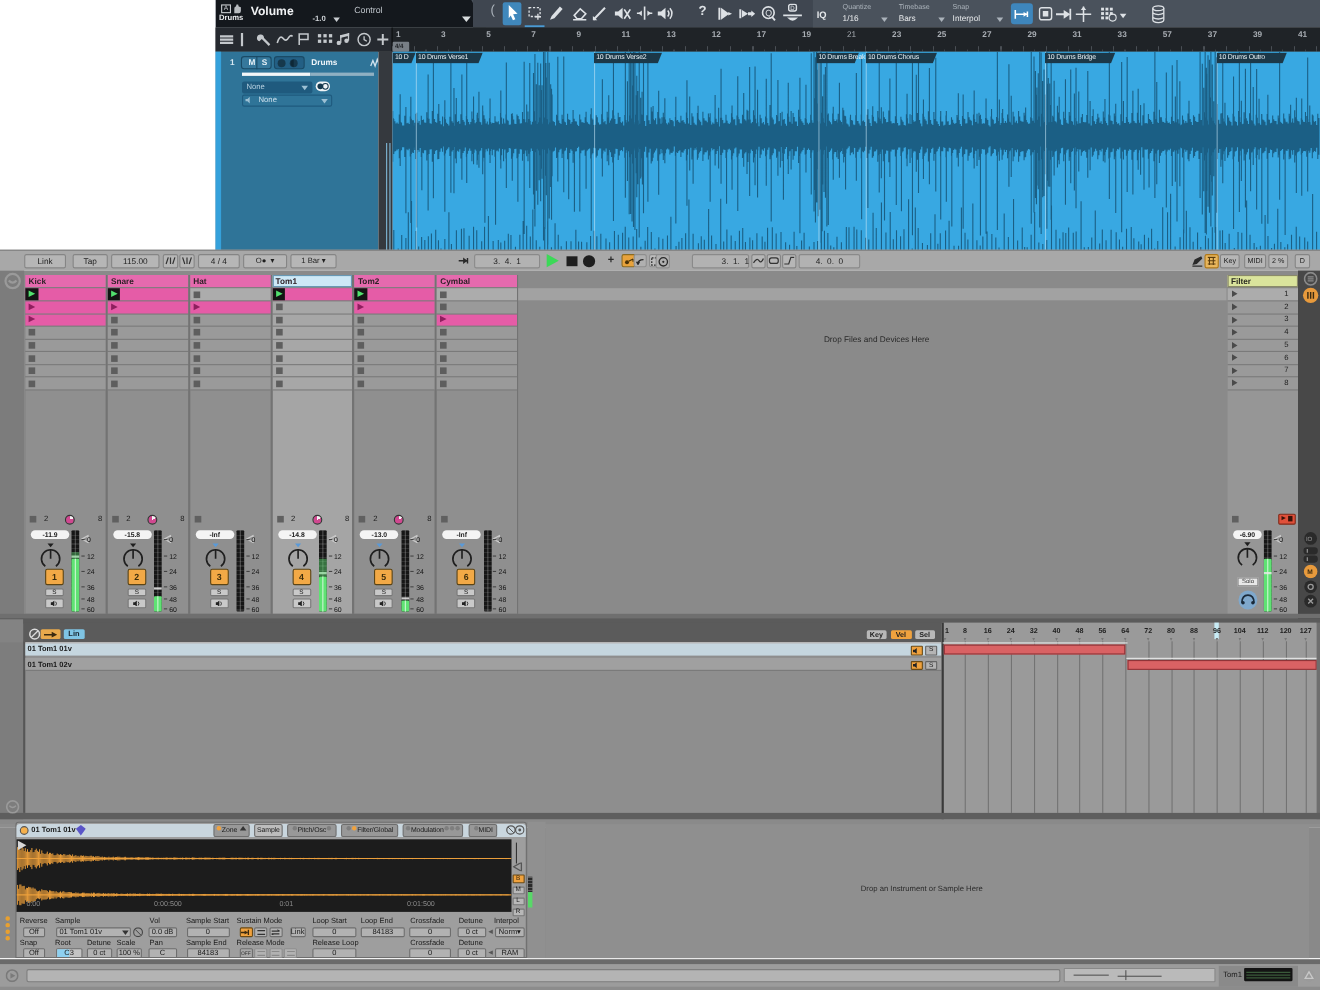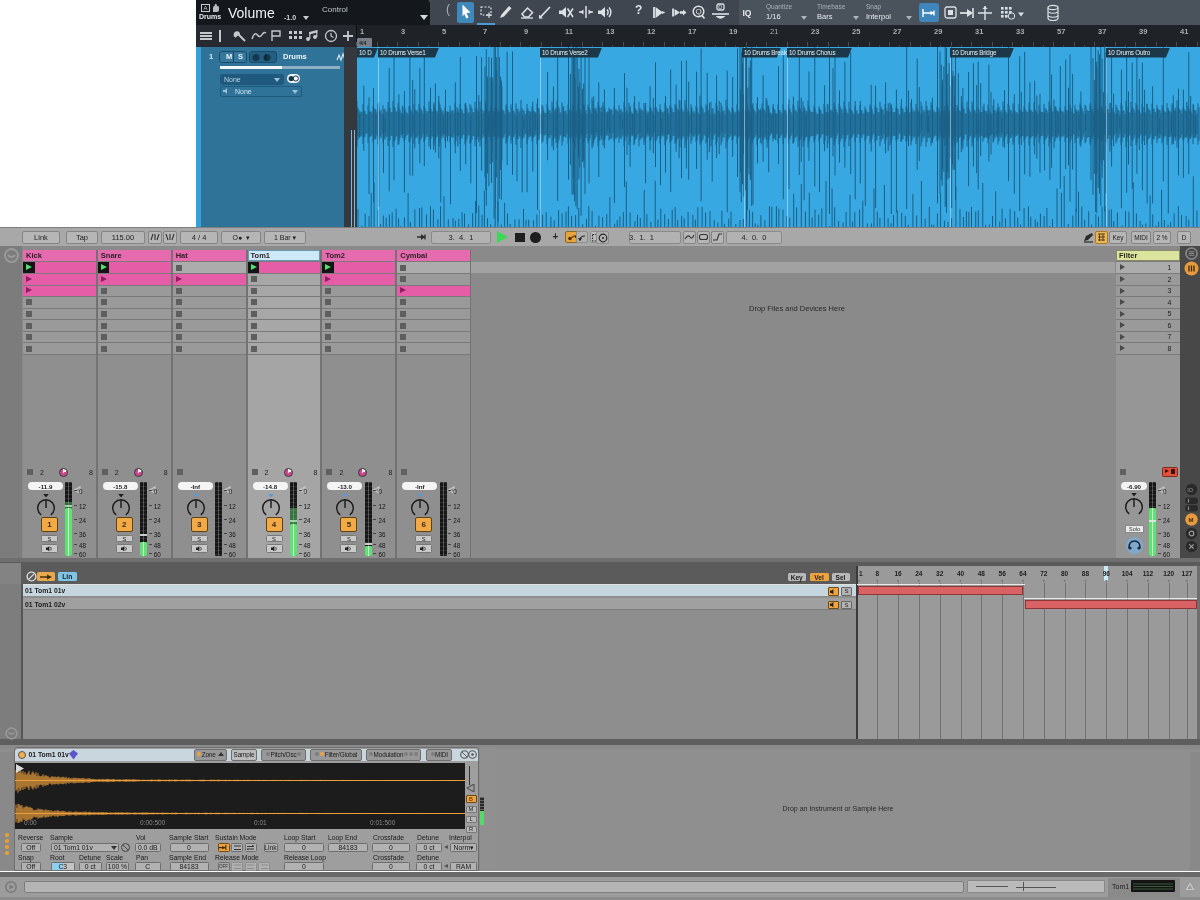--- a/index.html
+++ b/index.html
@@ -8,21 +8,21 @@
 </style></head>
 <body>
 <div id="r">
 <div class="a" style="left:196px;top:0px;width:1004px;height:25px;background:#4a525c"></div>
 <div class="a" style="left:196px;top:0px;width:246px;height:25px;background:#14181d;clip-path:polygon(0 0,94.5% 0,100% 100%,0 100%)"></div>
 <div class="a" style="left:201px;top:4px;width:9px;height:8px;border:1px solid #c8ccd0;color:#c8ccd0;font-size:6px;text-align:center;line-height:7px">A</div>
 <svg class="a" style="left:211px;top:3px" width="10" height="10" viewBox="0 0 10 10">
       <path d="M2 9 L2 5 Q2 3 3.5 3 L4 1 L5.5 1 L6 3 L8 3.5 L8 7 Q8 9 6 9 Z" fill="#b8bcc0"></path>
     </svg>
 <div class="a t" style="left:199px;top:13px;font-size:7px;color:#e8eaec;font-weight:bold">Drums</div>
-<div class="a t" style="left:228px;top:5px;font-size:14px;color:#f0f2f4;font-weight:normal">Volume</div>
+<div class="a t" style="left:228px;top:5px;font-size:11px;color:#f0f2f4;font-weight:bold">Volume</div>
 <div class="a t" style="left:284px;top:14px;font-size:7px;color:#d0d4d8;font-weight:bold">-1.0</div>
 <div class="a" style="left:303px;top:16px;border-left:3.5px solid transparent;border-right:3.5px solid transparent;border-top:4px solid #c8ccd0"></div>
 <div class="a t" style="left:322px;top:5px;font-size:8px;color:#c0c6cc;">Control</div>
 <div class="a" style="left:420px;top:15px;border-left:4px solid transparent;border-right:4px solid transparent;border-top:5px solid #d8dcde"></div>
 <div class="a" style="left:430px;top:0px;width:309px;height:25px;background:#3f4650"></div>
 <div class="a t" style="left:446px;top:3px;font-size:12px;color:#aab2ba;">(</div>
 <div class="a" style="left:456.5px;top:1.5px;width:17px;height:21.5px;background:#4088bc;border-radius:2px"></div>
 <svg class="a" style="left:460px;top:4px" width="12" height="15" viewBox="0 0 12 15">
       <path d="M2.5 0.5 L10.5 8.5 L6.5 9 L8.5 13.5 L6.3 14.5 L4.3 10 L2.5 12.5 Z" fill="#fff"></path>
     </svg>
@@ -299,21 +299,21 @@
 <div class="a" style="left:589.5px;top:231px;width:12px;height:12px;background:#bcbcbc;border:1px solid #8e8e8e;border-radius:2px"></div>
 <svg class="a" style="left:590.5px;top:232.5px" width="10" height="9" viewBox="0 0 10 9">
       <rect x="1.5" y="1.5" width="7" height="6.5" fill="none" stroke="#2a2a2a" stroke-width="1.1" stroke-dasharray="1.6 1.2"></rect>
     </svg>
 <div class="a" style="left:596px;top:231px;width:13px;height:12.5px;background:#b0b0b0;border:1px solid #8e8e8e;border-radius:2px"></div>
 <svg class="a" style="left:597.5px;top:232.5px" width="10" height="10" viewBox="0 0 10 10">
       <circle cx="5" cy="5" r="3.8" fill="none" stroke="#2a2a2a" stroke-width="1.2"></circle>
       <circle cx="5" cy="5" r="1" fill="#2a2a2a"></circle>
     </svg>
 <div class="a" style="left:629px;top:230.5px;width:52px;height:13px;background:#b2b2b2;border:1px solid #8a8a8a;border-radius:2px"></div>
-<div class="a t" style="left:629px;top:233.5px;font-size:7.5px;color:#1e1e1e;width:52px;text-align:left">3.&nbsp; 1.&nbsp; 1</div>
+<div class="a t" style="left:629px;top:233.5px;font-size:7.5px;color:#1e1e1e;width:52px;text-align:right">3.&nbsp; 1.&nbsp; 1</div>
 <div class="a" style="left:683px;top:230.5px;width:13px;height:13px;background:#b6b6b6;border:1px solid #858585;border-radius:2px;"></div>
 <svg class="a" style="left:684px;top:233px" width="11" height="8" viewBox="0 0 11 8">
       <path d="M1 6 Q4 1 6 4 Q8 7 10 2" fill="none" stroke="#333" stroke-width="1.1"></path>
     </svg>
 <div class="a" style="left:697px;top:230.5px;width:13px;height:13px;background:#b6b6b6;border:1px solid #858585;border-radius:2px;"></div>
 <svg class="a" style="left:698px;top:233px" width="11" height="8" viewBox="0 0 11 8">
       <rect x="1.5" y="1.5" width="8" height="5" rx="2" fill="none" stroke="#333" stroke-width="1.1"></rect>
     </svg>
 <div class="a" style="left:711px;top:230.5px;width:13px;height:13px;background:#b6b6b6;border:1px solid #858585;border-radius:2px;"></div>
 <svg class="a" style="left:712px;top:233px" width="11" height="8" viewBox="0 0 11 8">

